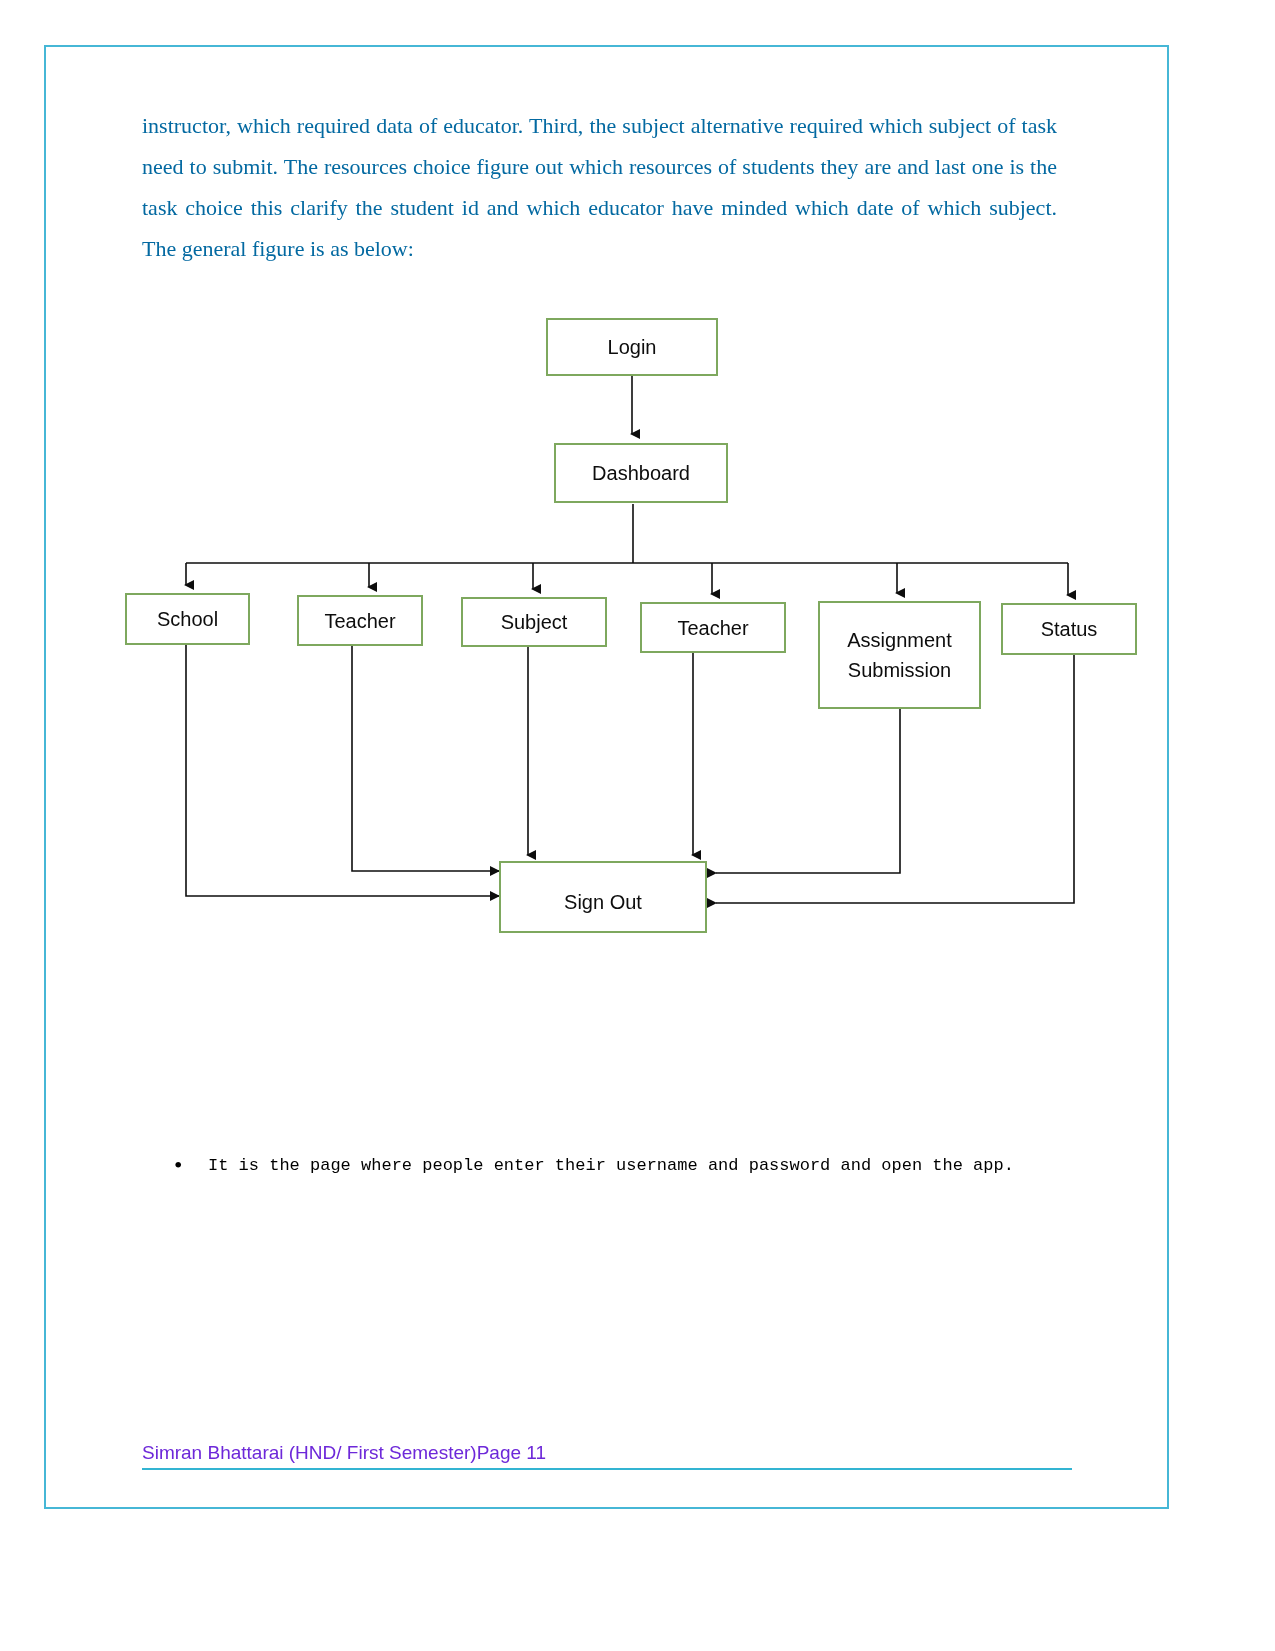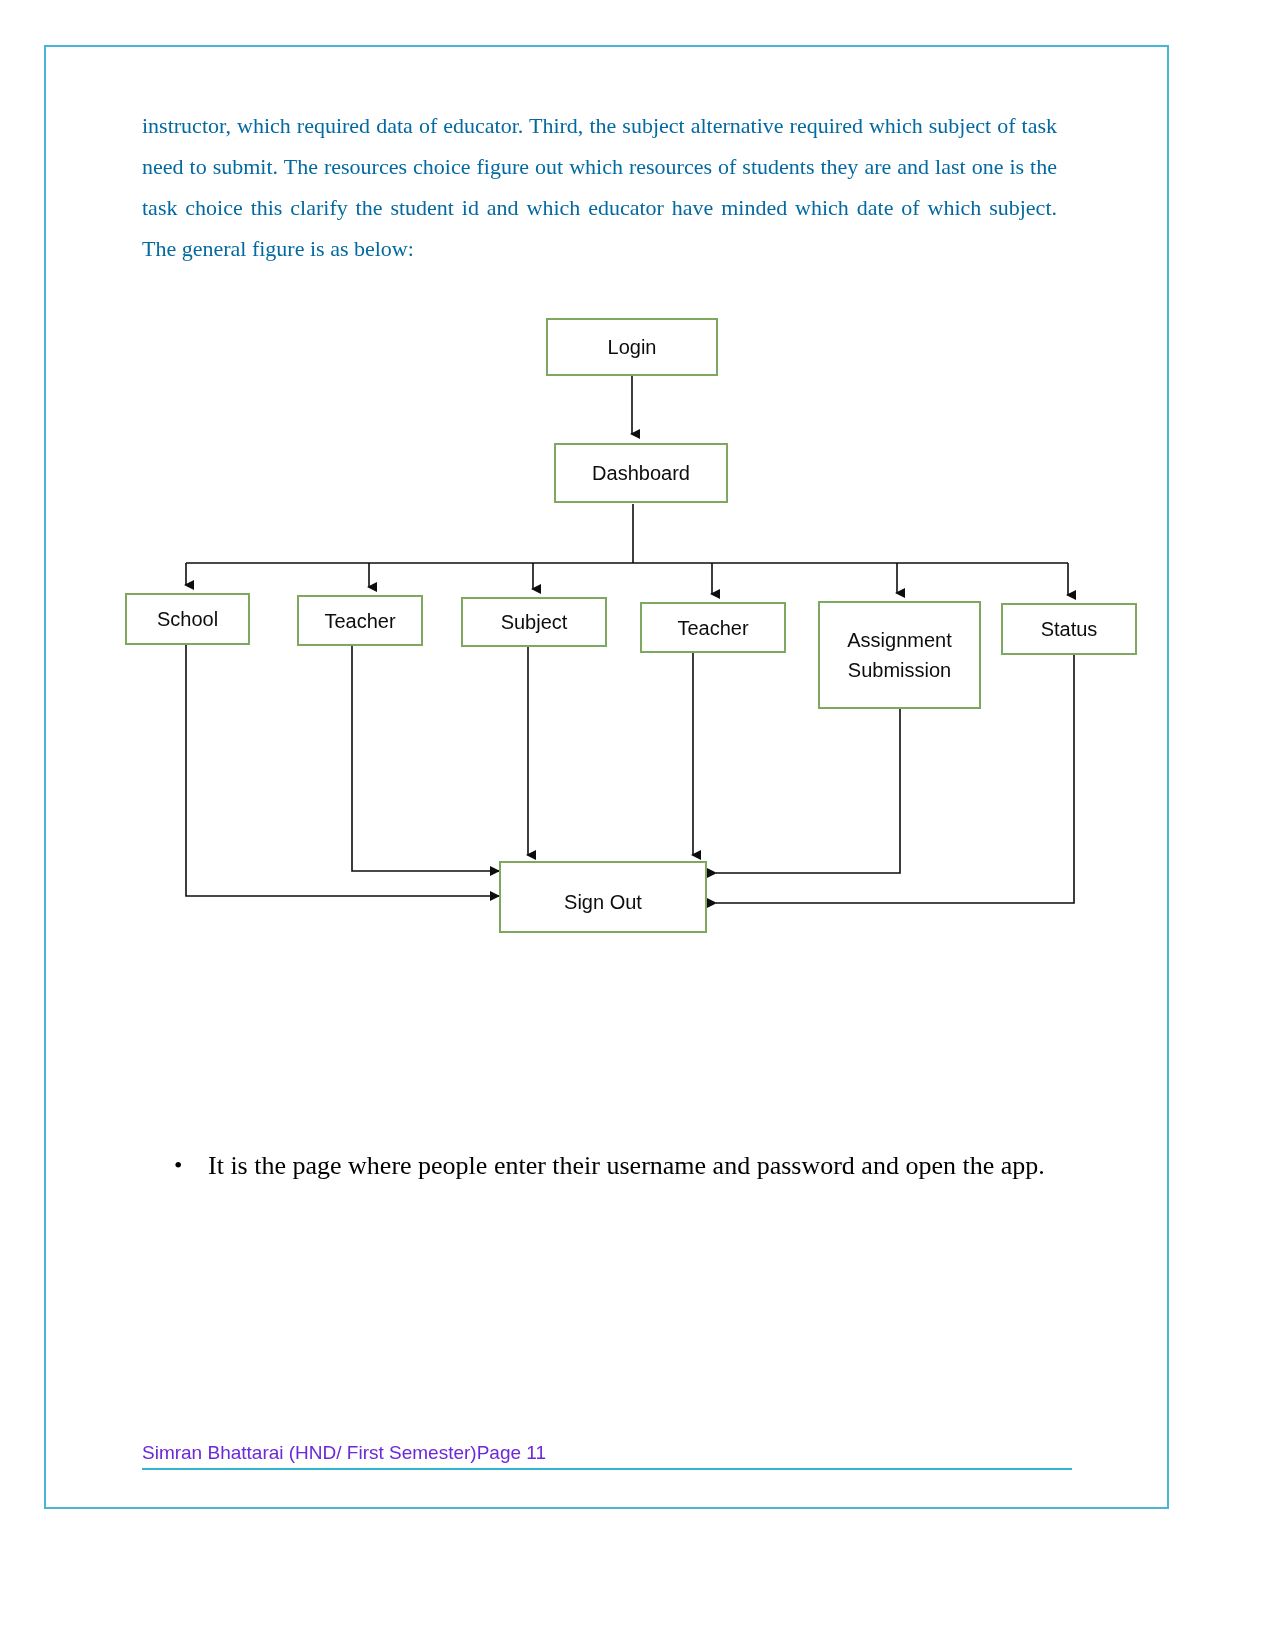--- a/index.html
+++ b/index.html
@@ -100,22 +100,22 @@
     margin-left: 32px;
   }
   .bullet-dot {
     width: 34px;
     flex: 0 0 34px;
     font-size: 24px;
     line-height: 41px;
     text-align: left;
   }
   .bullet-text {
-    font-family: Liberation Serif, serif;
-    font-size: 26px;
+    font-family: Liberation Mono, monospace;
+    font-size: 17px;
     line-height: 41px;
   }
 
   
   .footer {
     position: absolute;
     left: 142px;
     top: 1440px;
     width: 930px;
   }

